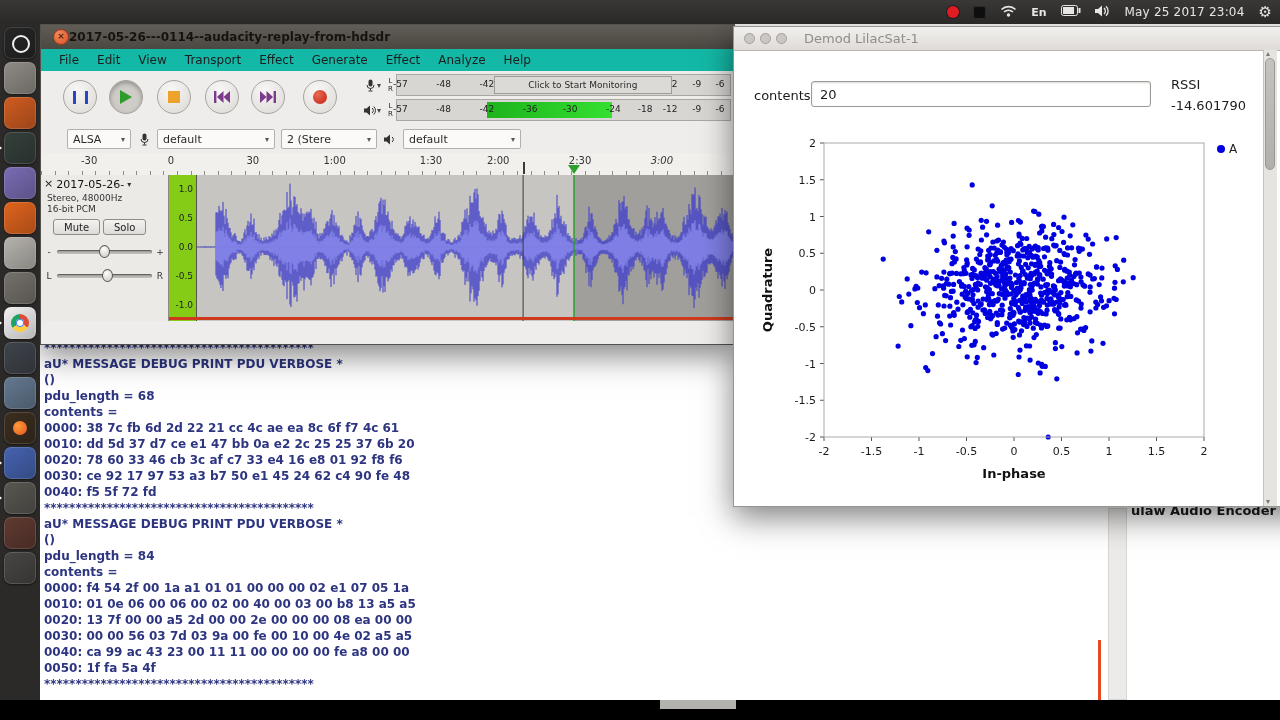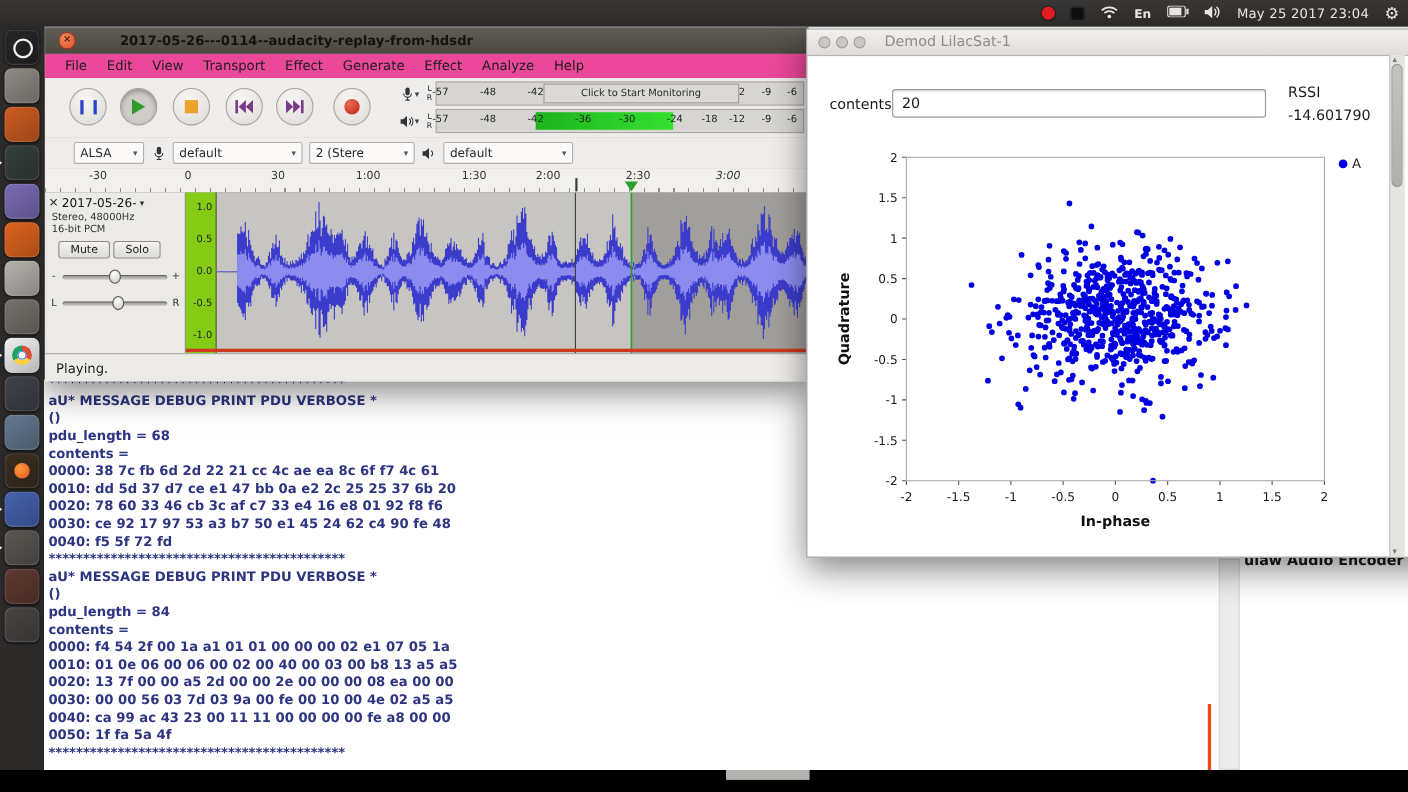--- a/index.html
+++ b/index.html
@@ -41,22 +41,22 @@
   #grc-scroll{position:absolute;left:1068px;top:484px;width:17px;height:190px;background:#ecebe9;border:1px solid #d8d6d3;}
   #grc-orange{position:absolute;left:1058px;top:616px;width:3px;height:60px;background:#e8491e;}
 
   
   #aud{left:40px;top:24px;width:695px;height:321px;background:#efedeb;z-index:20;border:1px solid #55524d;box-sizing:border-box;}
   #aud .titlebar{position:absolute;left:0;top:0;right:0;height:24px;
       background:linear-gradient(#605c56,#4b4842);display:flex;align-items:center;}
   #aud .closebtn{width:14px;height:14px;border-radius:50%;margin-left:12px;
       background:radial-gradient(circle at 35% 30%,#f08a5c,#dd5026);border:1px solid #9c3a1d;
       color:#53200e;font-size:9px;line-height:13px;text-align:center;font-weight:bold;}
-  #aud .titletext{margin-left:40px;font-size:12px;font-weight:bold;color:#16130f;}
-  #aud .menubar{position:absolute;left:0;top:24px;right:0;height:22px;background:#ec4899;
+  #aud .titletext{font-size:12px;font-weight:bold;color:#16130f;}
+  #aud .menubar{position:absolute;left:0;top:24px;right:0;height:22px;background:#14b8a6;
       border-bottom:1px solid #c6c3bf;display:flex;align-items:center;padding-left:10px;gap:2px;}
   .menu-item{font-size:12px;color:#1d1d1d;padding:2px 8px;}
   #aud .toolbar1{position:absolute;left:0;top:46px;right:0;height:54px;background:#efedeb;border-bottom:1px solid #c6c3bf;}
   .tbtn{position:absolute;top:9px;width:34px;height:34px;border-radius:50%;
       background:radial-gradient(circle at 40% 30%,#f8f7f5,#dbd9d5);border:1px solid #a7a4a0;
       display:flex;align-items:center;justify-content:center;box-sizing:border-box;}
   .tbtn.pressed{background:#cfccc8;box-shadow:inset 0 2px 4px rgba(0,0,0,.3);}
   .g-pause{width:9px;height:13px;border-left:3.5px solid #2a46c8;border-right:3.5px solid #2a46c8;}
   .g-play{width:0;height:0;border-top:7px solid transparent;border-bottom:7px solid transparent;border-left:12px solid #2d9c2d;}
   .g-stop{width:12px;height:12px;background:#eda32b;}
@@ -328,23 +328,20 @@
           <rect x="377" y="0" width="162" height="146" fill="#a19f9b"></rect>
           <line x1="0" y1="72" x2="539" y2="72" stroke="#8a8884" stroke-width="1"></line>
           <path d="M0 71.6L0 72.3M1 71.6L1 72.5M2 71.8L2 72.2M3 71.6L3 72.4M4 71.6L4 72.3M5 71.7L5 72.3M6 71.6L6 72.4M7 71.5L7 72.5M8 71.4L8 72.5M9 71.5L9 72.6M10 71.5L10 72.4M11 71.7L11 72.3M12 71.5L12 72.6M13 71.6L13 72.4M14 71.5L14 72.5M15 71.5L15 72.4M16 71.8L16 72.3M17 71.6L17 72.4M18 71.5L18 72.5M19 37.4L19 100.5M20 37.2L20 103.5M21 37.9L21 104.6M22 30.9L22 106.6M23 35.2L23 109.7M24 36.5L24 113.0M25 35.5L25 109.9M26 26.9L26 116.0M27 40.7L27 99.9M28 49.0L28 100.3M29 34.0L29 103.8M30 43.1L30 100.2M31 47.7L31 103.3M32 52.8L32 93.6M33 53.0L33 89.5M34 57.4L34 87.5M35 62.5L35 83.4M36 60.3L36 84.8M37 59.3L37 85.2M38 58.0L38 83.7M39 60.8L39 84.4M40 65.0L40 79.0M41 66.0L41 76.7M42 65.8L42 78.5M43 66.0L43 78.4M44 67.4L44 77.6M45 63.5L45 80.2M46 63.7L46 81.2M47 57.5L47 84.5M48 54.2L48 87.6M49 59.8L49 85.2M50 50.5L50 95.4M51 45.9L51 96.0M52 51.1L52 95.8M53 47.0L53 93.2M54 38.5L54 103.8M55 50.0L55 99.2M56 49.4L56 92.6M57 43.6L57 95.2M58 57.7L58 86.7M59 57.0L59 88.5M60 59.0L60 84.7M61 63.8L61 81.7M62 59.3L62 83.8M63 65.2L63 77.8M64 62.6L64 80.8M65 65.5L65 77.7M66 66.3L66 77.9M67 62.5L67 80.0M68 65.3L68 79.8M69 61.8L69 80.2M70 64.1L70 79.7M71 65.1L71 79.9M72 61.1L72 81.0M73 61.8L73 84.9M74 62.8L74 82.5M75 58.5L75 86.1M76 60.7L76 84.6M77 55.4L77 91.1M78 60.2L78 84.1M79 54.1L79 89.6M80 56.0L80 91.8M81 52.5L81 88.4M82 44.9L82 100.7M83 37.9L83 102.0M84 49.3L84 96.3M85 40.3L85 104.7M86 35.9L86 109.8M87 34.6L87 111.3M88 35.7L88 105.1M89 35.2L89 107.2M90 17.1L90 124.2M91 33.3L91 106.5M92 31.5L92 105.0M93 8.6L93 129.6M94 25.5L94 132.1M95 39.8L95 106.8M96 32.3L96 110.7M97 21.2L97 122.4M98 22.0L98 121.8M99 30.8L99 119.8M100 29.1L100 126.7M101 36.7L101 108.8M102 38.2L102 108.2M103 39.8L103 101.3M104 33.2L104 105.9M105 38.1L105 103.0M106 45.8L106 102.9M107 38.7L107 115.5M108 41.6L108 104.2M109 38.3L109 102.2M110 36.7L110 102.0M111 38.7L111 103.1M112 36.6L112 104.2M113 37.5L113 105.0M114 33.8L114 110.4M115 43.4L115 102.9M116 48.1L116 101.8M117 42.6L117 98.7M118 53.7L118 86.5M119 46.6L119 94.0M120 58.5L120 83.9M121 59.1L121 84.0M122 63.5L122 82.1M123 58.2L123 84.1M124 60.8L124 84.3M125 57.9L125 83.5M126 59.1L126 85.0M127 53.8L127 86.6M128 53.4L128 91.0M129 48.6L129 90.3M130 46.2L130 98.1M131 46.4L131 98.1M132 50.9L132 93.5M133 43.6L133 104.3M134 39.4L134 112.0M135 35.2L135 100.3M136 50.2L136 98.3M137 40.1L137 109.3M138 51.0L138 93.6M139 47.5L139 100.4M140 50.4L140 92.9M141 53.0L141 90.8M142 51.0L142 89.3M143 60.5L143 85.8M144 60.6L144 83.4M145 59.8L145 86.4M146 61.7L146 81.8M147 64.6L147 78.5M148 65.6L148 77.9M149 65.7L149 77.0M150 65.5L150 80.6M151 68.2L151 75.7M152 67.1L152 77.3M153 60.1L153 82.3M154 62.1L154 82.1M155 57.6L155 85.2M156 58.1L156 85.1M157 50.4L157 89.3M158 49.6L158 92.9M159 41.1L159 100.1M160 51.4L160 92.7M161 36.5L161 107.2M162 52.0L162 91.0M163 42.8L163 99.7M164 44.2L164 100.6M165 50.2L165 92.4M166 55.1L166 88.2M167 57.4L167 86.5M168 59.0L168 85.0M169 61.9L169 81.0M170 61.0L170 80.7M171 61.0L171 82.7M172 61.5L172 80.9M173 56.4L173 87.6M174 55.1L174 86.2M175 53.9L175 89.5M176 57.4L176 86.3M177 55.7L177 89.3M178 45.0L178 94.7M179 41.3L179 101.8M180 47.1L180 101.0M181 37.0L181 108.5M182 28.3L182 111.2M183 26.0L183 116.2M184 22.8L184 113.1M185 39.1L185 101.1M186 24.6L186 117.5M187 30.0L187 111.1M188 24.5L188 116.9M189 40.2L189 102.6M190 40.0L190 101.9M191 36.5L191 106.5M192 44.6L192 104.0M193 47.1L193 102.2M194 54.2L194 94.4M195 45.8L195 96.6M196 53.8L196 90.3M197 55.3L197 90.1M198 58.6L198 84.4M199 57.8L199 87.4M200 59.6L200 85.4M201 58.5L201 84.6M202 60.9L202 85.4M203 61.2L203 83.6M204 64.0L204 80.0M205 61.7L205 83.6M206 60.2L206 83.7M207 58.5L207 87.4M208 51.3L208 92.2M209 50.4L209 91.4M210 46.4L210 92.6M211 48.5L211 101.2M212 45.9L212 97.4M213 41.4L213 100.5M214 52.8L214 96.2M215 49.0L215 95.3M216 44.5L216 98.4M217 52.1L217 97.9M218 46.9L218 95.4M219 50.6L219 94.0M220 52.5L220 90.1M221 52.1L221 94.7M222 51.5L222 92.0M223 58.1L223 87.6M224 58.5L224 83.8M225 61.1L225 82.1M226 60.5L226 84.2M227 59.6L227 84.1M228 64.1L228 78.1M229 63.7L229 79.8M230 64.1L230 79.1M231 62.7L231 82.2M232 64.3L232 79.1M233 61.1L233 84.2M234 58.8L234 87.3M235 54.9L235 90.2M236 55.5L236 86.9M237 52.2L237 95.6M238 41.4L238 99.4M239 47.6L239 100.3M240 47.9L240 97.1M241 43.6L241 98.5M242 36.7L242 104.3M243 45.0L243 101.0M244 59.0L244 85.4M245 57.9L245 88.0M246 57.6L246 87.4M247 58.4L247 83.9M248 58.9L248 82.2M249 65.6L249 78.7M250 65.7L250 78.5M251 64.1L251 80.4M252 64.4L252 78.2M253 66.6L253 77.9M254 67.5L254 76.1M255 67.9L255 77.0M256 66.9L256 78.1M257 64.4L257 78.8M258 62.7L258 82.8M259 65.3L259 78.9M260 64.8L260 80.2M261 60.8L261 83.3M262 59.6L262 84.7M263 62.4L263 84.0M264 56.7L264 90.0M265 47.0L265 95.0M266 46.6L266 96.7M267 43.5L267 95.5M268 34.7L268 109.9M269 43.7L269 102.7M270 33.4L270 106.6M271 47.5L271 96.8M272 40.1L272 106.3M273 20.8L273 126.5M274 27.7L274 118.3M275 27.4L275 111.2M276 27.7L276 114.4M277 17.5L277 126.8M278 14.0L278 123.1M279 23.7L279 125.2M280 13.5L280 130.7M281 19.2L281 121.0M282 36.0L282 115.8M283 40.8L283 106.1M284 42.7L284 96.1M285 43.5L285 102.5M286 42.2L286 106.3M287 47.3L287 96.0M288 51.3L288 91.7M289 48.8L289 92.5M290 56.8L290 90.0M291 58.6L291 87.7M292 55.6L292 85.8M293 58.6L293 83.8M294 57.4L294 86.7M295 60.6L295 87.2M296 55.5L296 87.2M297 58.5L297 87.8M298 58.1L298 87.3M299 53.7L299 90.3M300 55.1L300 87.4M301 44.9L301 99.7M302 38.9L302 107.0M303 39.5L303 100.5M304 48.1L304 98.5M305 35.6L305 112.4M306 39.1L306 109.4M307 44.2L307 97.9M308 47.6L308 94.5M309 49.7L309 93.1M310 59.9L310 84.7M311 61.6L311 84.5M312 62.0L312 84.0M313 64.6L313 81.0M314 65.3L314 79.4M315 63.2L315 81.1M316 64.1L316 79.6M317 62.6L317 79.7M318 63.0L318 80.4M319 64.8L319 78.8M320 63.7L320 78.5M321 64.2L321 79.6M322 63.3L322 79.2M323 60.2L323 83.6M324 64.2L324 80.8M325 63.0L325 80.8M326 60.3L326 85.0M327 56.8L327 90.8M328 51.1L328 91.8M329 52.2L329 94.3M330 44.6L330 100.1M331 40.6L331 103.2M332 48.1L332 93.0M333 41.7L333 99.2M334 41.5L334 95.1M335 41.8L335 101.2M336 47.0L336 105.7M337 37.6L337 99.2M338 50.5L338 91.4M339 50.5L339 94.9M340 54.4L340 87.9M341 57.3L341 88.1M342 54.5L342 89.7M343 61.9L343 84.7M344 60.2L344 84.6M345 62.4L345 82.8M346 62.0L346 82.9M347 63.1L347 81.6M348 60.4L348 83.6M349 61.4L349 81.3M350 61.6L350 81.9M351 61.2L351 84.5M352 57.5L352 86.3M353 55.0L353 85.9M354 55.7L354 91.4M355 44.4L355 101.0M356 52.7L356 97.2M357 43.6L357 104.2M358 38.3L358 102.2M359 43.1L359 99.0M360 19.9L360 121.8M361 32.8L361 119.4M362 31.0L362 107.8M363 43.7L363 100.1M364 40.8L364 100.0M365 48.7L365 95.6M366 49.5L366 97.4M367 46.2L367 98.9M368 51.0L368 89.8M369 49.0L369 91.7M370 60.1L370 84.6M371 58.1L371 84.0M372 60.9L372 85.7M373 60.9L373 82.5M374 64.5L374 81.0M375 62.9L375 80.6M376 66.6L376 77.8M377 66.1L377 78.5M378 67.7L378 76.6M379 63.2L379 80.8M380 68.4L380 75.9M381 65.2L381 79.3M382 65.1L382 79.2M383 64.7L383 79.4M384 63.3L384 79.4M385 65.0L385 78.5M386 61.9L386 84.0M387 57.9L387 85.8M388 52.6L388 87.5M389 51.4L389 98.1M390 56.0L390 92.0M391 47.0L391 96.7M392 31.5L392 111.2M393 46.1L393 97.3M394 38.4L394 112.2M395 38.4L395 105.0M396 44.3L396 95.3M397 53.6L397 92.2M398 51.2L398 91.7M399 54.2L399 89.9M400 56.8L400 87.7M401 61.5L401 84.4M402 62.4L402 80.7M403 63.2L403 80.2M404 64.4L404 78.5M405 66.1L405 79.0M406 65.9L406 79.1M407 66.2L407 78.2M408 65.3L408 78.9M409 65.1L409 79.4M410 63.1L410 79.2M411 64.6L411 79.5M412 60.3L412 83.6M413 62.3L413 84.3M414 60.3L414 82.9M415 57.2L415 87.7M416 57.6L416 84.7M417 49.9L417 92.3M418 48.8L418 97.1M419 44.1L419 97.9M420 47.7L420 96.8M421 49.6L421 100.9M422 25.1L422 116.7M423 28.2L423 115.5M424 36.2L424 111.3M425 26.9L425 120.0M426 26.5L426 129.2M427 21.1L427 114.1M428 33.6L428 111.8M429 31.6L429 106.0M430 31.2L430 115.4M431 44.4L431 99.3M432 44.4L432 100.6M433 49.9L433 91.8M434 51.8L434 96.5M435 54.1L435 90.7M436 53.3L436 94.3M437 53.3L437 91.6M438 60.5L438 84.8M439 56.7L439 85.5M440 59.6L440 82.1M441 59.3L441 82.3M442 57.8L442 85.2M443 54.9L443 87.4M444 60.3L444 81.8M445 52.4L445 90.8M446 54.5L446 87.9M447 50.4L447 94.9M448 43.2L448 96.4M449 35.5L449 105.1M450 30.4L450 112.2M451 51.1L451 93.9M452 32.9L452 109.1M453 44.9L453 99.4M454 43.2L454 104.2M455 46.0L455 97.2M456 52.6L456 95.2M457 48.1L457 102.6M458 42.2L458 98.3M459 49.5L459 98.4M460 36.8L460 109.8M461 45.5L461 98.5M462 43.2L462 102.8M463 43.5L463 97.6M464 38.1L464 108.7M465 36.7L465 115.9M466 32.9L466 114.4M467 42.6L467 107.6M468 48.7L468 100.0M469 48.6L469 99.0M470 51.4L470 93.4M471 54.6L471 87.6M472 54.9L472 86.0M473 58.4L473 85.9M474 63.4L474 79.4M475 60.4L475 81.4M476 60.6L476 82.8M477 65.2L477 79.6M478 60.1L478 84.4M479 62.3L479 80.8M480 63.9L480 79.0M481 61.6L481 84.8M482 62.0L482 82.0M483 60.1L483 83.7M484 57.5L484 86.7M485 57.0L485 89.9M486 46.9L486 91.9M487 41.9L487 100.5M488 49.8L488 94.4M489 49.5L489 98.4M490 40.0L490 103.1M491 44.6L491 98.0M492 28.9L492 120.1M493 34.5L493 111.1M494 39.2L494 112.9M495 18.9L495 120.5M496 20.3L496 121.2M497 19.2L497 133.2M498 12.5L498 124.3M499 34.6L499 112.3M500 32.8L500 115.9M501 36.1L501 108.1M502 20.0L502 122.8M503 22.2L503 112.8M504 34.0L504 109.2M505 38.9L505 104.8M506 49.6L506 95.8M507 40.5L507 102.5M508 42.4L508 100.9M509 41.6L509 97.2M510 51.1L510 98.1M511 52.7L511 88.6M512 54.3L512 89.3M513 56.1L513 89.4M514 53.3L514 88.2M515 54.9L515 87.8M516 56.3L516 89.1M517 52.5L517 90.8M518 50.1L518 92.6M519 45.0L519 96.8M520 48.5L520 96.7M521 41.4L521 103.6M522 41.4L522 97.5M523 38.4L523 100.5M524 42.3L524 104.1M525 32.9L525 111.6M526 45.4L526 99.0M527 39.4L527 106.4M528 35.0L528 113.9M529 38.7L529 100.6M530 36.6L530 104.4M531 47.6L531 99.7M532 50.4L532 97.1M533 53.8L533 90.4M534 59.7L534 87.9M535 58.0L535 83.3M536 61.1L536 81.4M537 62.1L537 81.4M538 63.7L538 80.0" stroke="#3c3ccc" stroke-width="1" fill="none"></path>
           <path d="M0 71.8L0 72.1M1 71.8L1 72.2M2 71.9L2 72.1M3 71.8L3 72.2M4 71.8L4 72.1M5 71.9L5 72.1M6 71.8L6 72.2M7 71.8L7 72.2M8 71.7L8 72.2M9 71.8L9 72.3M10 71.8L10 72.2M11 71.8L11 72.1M12 71.8L12 72.3M13 71.8L13 72.2M14 71.8L14 72.2M15 71.8L15 72.2M16 71.9L16 72.1M17 71.8L17 72.2M18 71.8L18 72.2M19 56.4L19 84.8M20 56.4L20 86.2M21 56.6L21 86.7M22 53.5L22 87.6M23 55.4L23 88.9M24 56.0L24 90.4M25 55.6L25 89.1M26 51.7L26 91.8M27 57.9L27 84.6M28 61.7L28 84.8M29 54.9L29 86.3M30 59.0L30 84.7M31 61.1L31 86.1M32 63.4L32 81.7M33 63.4L33 79.9M34 65.4L34 79.0M35 67.7L35 77.1M36 66.7L36 77.7M37 66.3L37 77.9M38 65.7L38 77.3M39 66.9L39 77.6M40 68.8L40 75.2M41 69.3L41 74.1M42 69.2L42 74.9M43 69.3L43 74.9M44 69.9L44 74.5M45 68.2L45 75.7M46 68.2L46 76.2M47 65.5L47 77.6M48 64.0L48 79.0M49 66.5L49 78.0M50 62.3L50 82.5M51 60.3L51 82.8M52 62.6L52 82.7M53 60.8L53 81.5M54 56.9L54 86.3M55 62.1L55 84.2M56 61.9L56 81.2M57 59.2L57 82.4M58 65.6L58 78.6M59 65.2L59 79.4M60 66.2L60 77.7M61 68.3L61 76.4M62 66.3L62 77.3M63 68.9L63 74.6M64 67.8L64 76.0M65 69.1L65 74.6M66 69.4L66 74.7M67 67.7L67 75.6M68 69.0L68 75.5M69 67.4L69 75.7M70 68.5L70 75.5M71 68.9L71 75.6M72 67.1L72 76.1M73 67.4L73 77.8M74 67.9L74 76.7M75 65.9L75 78.3M76 66.9L76 77.7M77 64.6L77 80.6M78 66.7L78 77.4M79 64.0L79 79.9M80 64.8L80 80.9M81 63.2L81 79.4M82 59.8L82 84.9M83 56.7L83 85.5M84 61.8L84 82.9M85 57.7L85 86.7M86 55.8L86 89.0M87 55.2L87 89.7M88 55.7L88 86.9M89 55.4L89 87.8M90 47.3L90 95.5M91 54.6L91 87.5M92 53.8L92 86.8M93 43.5L93 97.9M94 51.1L94 99.1M95 57.5L95 87.7M96 54.2L96 89.4M97 49.1L97 94.7M98 49.5L98 94.4M99 53.4L99 93.5M100 52.7L100 96.6M101 56.1L101 88.5M102 56.8L102 88.3M103 57.5L103 85.2M104 54.5L104 87.3M105 56.7L105 86.0M106 60.2L106 85.9M107 57.0L107 91.6M108 58.3L108 86.5M109 56.8L109 85.6M110 56.1L110 85.5M111 57.0L111 86.0M112 56.1L112 86.5M113 56.5L113 86.8M114 54.8L114 89.3M115 59.1L115 85.9M116 61.3L116 85.4M117 58.8L117 84.0M118 63.8L118 78.5M119 60.6L119 81.9M120 65.9L120 77.4M121 66.2L121 77.4M122 68.2L122 76.6M123 65.8L123 77.4M124 66.9L124 77.5M125 65.6L125 77.2M126 66.2L126 77.9M127 63.8L127 78.6M128 63.6L128 80.6M129 61.5L129 80.2M130 60.4L130 83.7M131 60.5L131 83.7M132 62.5L132 81.7M133 59.2L133 86.5M134 57.3L134 90.0M135 55.5L135 84.7M136 62.2L136 83.9M137 57.6L137 88.8M138 62.5L138 81.7M139 61.0L139 84.8M140 62.3L140 81.4M141 63.5L141 80.5M142 62.5L142 79.8M143 66.8L143 78.2M144 66.9L144 77.1M145 66.5L145 78.5M146 67.4L146 76.4M147 68.7L147 74.9M148 69.1L148 74.7M149 69.2L149 74.3M150 69.1L150 75.9M151 70.3L151 73.7M152 69.8L152 74.4M153 66.6L153 76.6M154 67.6L154 76.5M155 65.5L155 77.9M156 65.8L156 77.9M157 62.3L157 79.8M158 61.9L158 81.4M159 58.1L159 84.6M160 62.7L160 81.3M161 56.0L161 87.8M162 63.0L162 80.5M163 58.9L163 84.5M164 59.5L164 84.9M165 62.2L165 81.2M166 64.4L166 79.3M167 65.4L167 78.5M168 66.1L168 77.9M169 67.5L169 76.1M170 67.0L170 75.9M171 67.1L171 76.8M172 67.3L172 76.0M173 65.0L173 79.0M174 64.4L174 78.4M175 63.8L175 79.9M176 65.4L176 78.5M177 64.7L177 79.8M178 59.9L178 82.2M179 58.2L179 85.4M180 60.8L180 85.0M181 56.3L181 88.4M182 52.3L182 89.6M183 51.3L183 91.9M184 49.9L184 90.5M185 57.2L185 85.1M186 50.7L186 92.5M187 53.1L187 89.6M188 50.6L188 92.2M189 57.7L189 85.8M190 57.6L190 85.4M191 56.0L191 87.5M192 59.7L192 86.4M193 60.8L193 85.6M194 64.0L194 82.1M195 60.2L195 83.1M196 63.8L196 80.2M197 64.5L197 80.1M198 66.0L198 77.6M199 65.6L199 78.9M200 66.4L200 78.0M201 65.9L201 77.7M202 67.0L202 78.0M203 67.1L203 77.2M204 68.4L204 75.6M205 67.4L205 77.2M206 66.7L206 77.3M207 65.9L207 78.9M208 62.7L208 81.1M209 62.3L209 80.7M210 60.5L210 81.3M211 61.4L211 85.1M212 60.3L212 83.4M213 58.2L213 84.8M214 63.3L214 82.9M215 61.7L215 82.5M216 59.6L216 83.9M217 63.1L217 83.7M218 60.7L218 82.5M219 62.4L219 81.9M220 63.2L220 80.2M221 63.1L221 82.2M222 62.8L222 81.0M223 65.7L223 79.0M224 65.9L224 77.3M225 67.1L225 76.6M226 66.8L226 77.5M227 66.4L227 77.5M228 68.4L228 74.8M229 68.3L229 75.5M230 68.4L230 75.2M231 67.8L231 76.6M232 68.6L232 75.2M233 67.1L233 77.5M234 66.1L234 78.9M235 64.3L235 80.2M236 64.6L236 78.7M237 63.1L237 82.6M238 58.2L238 84.3M239 61.0L239 84.7M240 61.1L240 83.3M241 59.2L241 83.9M242 56.1L242 86.5M243 59.8L243 85.0M244 66.2L244 78.1M245 65.6L245 79.2M246 65.5L246 78.9M247 65.9L247 77.3M248 66.1L248 76.6M249 69.1L249 75.0M250 69.1L250 74.9M251 68.5L251 75.8M252 68.6L252 74.8M253 69.6L253 74.7M254 70.0L254 73.9M255 70.1L255 74.2M256 69.7L256 74.7M257 68.6L257 75.0M258 67.8L258 76.9M259 69.0L259 75.1M260 68.8L260 75.7M261 67.0L261 77.1M262 66.4L262 77.7M263 67.7L263 77.4M264 65.1L264 80.1M265 60.7L265 82.3M266 60.6L266 83.1M267 59.2L267 82.6M268 55.2L268 89.0M269 59.3L269 85.8M270 54.6L270 87.6M271 61.0L271 83.2M272 57.7L272 87.4M273 48.9L273 96.5M274 52.0L274 92.8M275 51.9L275 89.7M276 52.1L276 91.1M277 47.5L277 96.6M278 45.9L278 95.0M279 50.3L279 96.0M280 45.7L280 98.4M281 48.2L281 94.0M282 55.8L282 91.7M283 58.0L283 87.3M284 58.8L284 82.8M285 59.2L285 85.7M286 58.6L286 87.4M287 60.9L287 82.8M288 62.7L288 80.9M289 61.6L289 81.2M290 65.2L290 80.1M291 66.0L291 79.1M292 64.6L292 78.2M293 66.0L293 77.3M294 65.5L294 78.6M295 66.9L295 78.8M296 64.6L296 78.8M297 65.9L297 79.1M298 65.7L298 78.9M299 63.8L299 80.2M300 64.4L300 78.9M301 59.8L301 84.5M302 57.1L302 87.7M303 57.4L303 84.8M304 61.2L304 83.9M305 55.6L305 90.2M306 57.2L306 88.8M307 59.5L307 83.6M308 61.0L308 82.1M309 62.0L309 81.5M310 66.6L310 77.7M311 67.3L311 77.6M312 67.5L312 77.4M313 68.7L313 76.0M314 69.0L314 75.3M315 68.1L315 76.1M316 68.5L316 75.4M317 67.8L317 75.5M318 67.9L318 75.8M319 68.8L319 75.1M320 68.3L320 74.9M321 68.5L321 75.4M322 68.1L322 75.2M323 66.7L323 77.2M324 68.5L324 76.0M325 67.9L325 76.0M326 66.7L326 77.9M327 65.2L327 80.5M328 62.6L328 80.9M329 63.1L329 82.0M330 59.7L330 84.6M331 57.9L331 86.1M332 61.3L332 81.4M333 58.4L333 84.3M334 58.3L334 82.4M335 58.4L335 85.1M336 60.7L336 87.2M337 56.5L337 84.3M338 62.3L338 80.7M339 62.3L339 82.3M340 64.1L340 79.2M341 65.4L341 79.3M342 64.1L342 80.0M343 67.5L343 77.7M344 66.7L344 77.7M345 67.7L345 76.9M346 67.5L346 76.9M347 68.0L347 76.3M348 66.8L348 77.2M349 67.2L349 76.2M350 67.3L350 76.5M351 67.1L351 77.6M352 65.5L352 78.4M353 64.3L353 78.2M354 64.7L354 80.7M355 59.6L355 85.1M356 63.3L356 83.4M357 59.2L357 86.5M358 56.8L358 85.6M359 59.0L359 84.2M360 48.6L360 94.4M361 54.4L361 93.3M362 53.5L362 88.1M363 59.3L363 84.7M364 58.0L364 84.6M365 61.5L365 82.6M366 61.9L366 83.4M367 60.4L367 84.1M368 62.6L368 80.0M369 61.6L369 80.8M370 66.6L370 77.7M371 65.8L371 77.4M372 67.0L372 78.2M373 67.0L373 76.7M374 68.6L374 76.0M375 67.9L375 75.9M376 69.6L376 74.6M377 69.4L377 74.9M378 70.1L378 74.1M379 68.0L379 76.0M380 70.4L380 73.7M381 69.0L381 75.3M382 68.9L382 75.2M383 68.7L383 75.3M384 68.1L384 75.3M385 68.9L385 74.9M386 67.5L386 77.4M387 65.7L387 78.2M388 63.3L388 79.0M389 62.7L389 83.7M390 64.8L390 81.0M391 60.7L391 83.1M392 53.8L392 89.6M393 60.3L393 83.4M394 56.9L394 90.1M395 56.9L395 86.8M396 59.5L396 82.5M397 63.7L397 81.1M398 62.6L398 80.9M399 64.0L399 80.1M400 65.2L400 79.1M401 67.3L401 77.6M402 67.7L402 75.9M403 68.0L403 75.7M404 68.6L404 74.9M405 69.4L405 75.2M406 69.3L406 75.2M407 69.4L407 74.8M408 69.0L408 75.1M409 68.9L409 75.3M410 68.0L410 75.2M411 68.7L411 75.4M412 66.7L412 77.2M413 67.6L413 77.5M414 66.7L414 76.9M415 65.3L415 79.1M416 65.5L416 77.7M417 62.1L417 81.1M418 61.5L418 83.3M419 59.4L419 83.7M420 61.1L420 83.2M421 61.9L421 85.0M422 50.9L422 92.1M423 52.3L423 91.6M424 55.9L424 89.7M425 51.7L425 93.6M426 51.5L426 97.8M427 49.1L427 91.0M428 54.7L428 89.9M429 53.8L429 87.3M430 53.6L430 91.6M431 59.6L431 84.3M432 59.6L432 84.9M433 62.0L433 80.9M434 62.9L434 83.0M435 64.0L435 80.4M436 63.6L436 82.0M437 63.6L437 80.8M438 66.8L438 77.7M439 65.1L439 78.1M440 66.4L440 76.5M441 66.3L441 76.7M442 65.6L442 77.9M443 64.3L443 78.9M444 66.7L444 76.4M445 63.2L445 80.5M446 64.1L446 79.1M447 62.3L447 82.3M448 59.0L448 83.0M449 55.6L449 86.9M450 53.3L450 90.1M451 62.6L451 81.9M452 54.4L452 88.7M453 59.8L453 84.3M454 59.0L454 86.5M455 60.3L455 83.3M456 63.3L456 82.4M457 61.2L457 85.8M458 58.6L458 83.8M459 61.9L459 83.9M460 56.2L460 89.0M461 60.1L461 83.9M462 59.1L462 85.8M463 59.2L463 83.5M464 56.7L464 88.5M465 56.1L465 91.8M466 54.4L466 91.1M467 58.8L467 88.0M468 61.5L468 84.6M469 61.5L469 84.2M470 62.7L470 81.6M471 64.2L471 79.0M472 64.3L472 78.3M473 65.9L473 78.3M474 68.2L474 75.3M475 66.8L475 76.2M476 66.9L476 76.9M477 68.9L477 75.4M478 66.6L478 77.6M479 67.6L479 75.9M480 68.4L480 75.2M481 67.3L481 77.8M482 67.5L482 76.5M483 66.7L483 77.3M484 65.5L484 78.6M485 65.2L485 80.1M486 60.7L486 80.9M487 58.4L487 84.8M488 62.0L488 82.1M489 61.9L489 83.9M490 57.6L490 86.0M491 59.7L491 83.7M492 52.6L492 93.6M493 55.1L493 89.6M494 57.2L494 90.4M495 48.1L495 93.8M496 48.7L496 94.1M497 48.2L497 99.6M498 45.2L498 95.6M499 55.2L499 90.2M500 54.4L500 91.7M501 55.9L501 88.3M502 48.6L502 94.9M503 49.6L503 90.4M504 54.9L504 88.7M505 57.1L505 86.8M506 61.9L506 82.7M507 57.8L507 85.7M508 58.7L508 85.0M509 58.3L509 83.3M510 62.6L510 83.7M511 63.3L511 79.5M512 64.1L512 79.8M513 64.8L513 79.8M514 63.6L514 79.3M515 64.3L515 79.1M516 64.9L516 79.7M517 63.2L517 80.5M518 62.1L518 81.3M519 59.9L519 83.2M520 61.4L520 83.1M521 58.2L521 86.2M522 58.3L522 83.5M523 56.9L523 84.8M524 58.7L524 86.5M525 54.4L525 89.8M526 60.0L526 84.1M527 57.3L527 87.5M528 55.4L528 90.9M529 57.0L529 84.9M530 56.1L530 86.6M531 61.0L531 84.5M532 62.3L532 83.3M533 63.8L533 80.3M534 66.5L534 79.2M535 65.7L535 77.1M536 67.1L536 76.2M537 67.6L537 76.2M538 68.3L538 75.6" stroke="#8c8cf0" stroke-width="1" fill="none"></path>
           <line x1="326.09499999999997" y1="0" x2="326.09499999999997" y2="146" stroke="#3a3a3a" stroke-width="1"></line>
           <line x1="377" y1="0" x2="377" y2="146" stroke="#2ba12b" stroke-width="1.5"></line>
         </svg>
       <div class="redline"></div>
     </div>
 
-    <div class="statusbar">
-      <span>Playing.</span>
-    </div>
   </div>
 
   <div class="win" id="demod">
     <div class="titlebar">
       <span class="wdot" style="left:10px"></span>
       <span class="wdot" style="left:26px"></span>
       <span class="wdot" style="left:42px"></span>
       <span class="titletext">Demod LilacSat-1</span>
     </div>
     <span class="dg-label">contents:</span>

